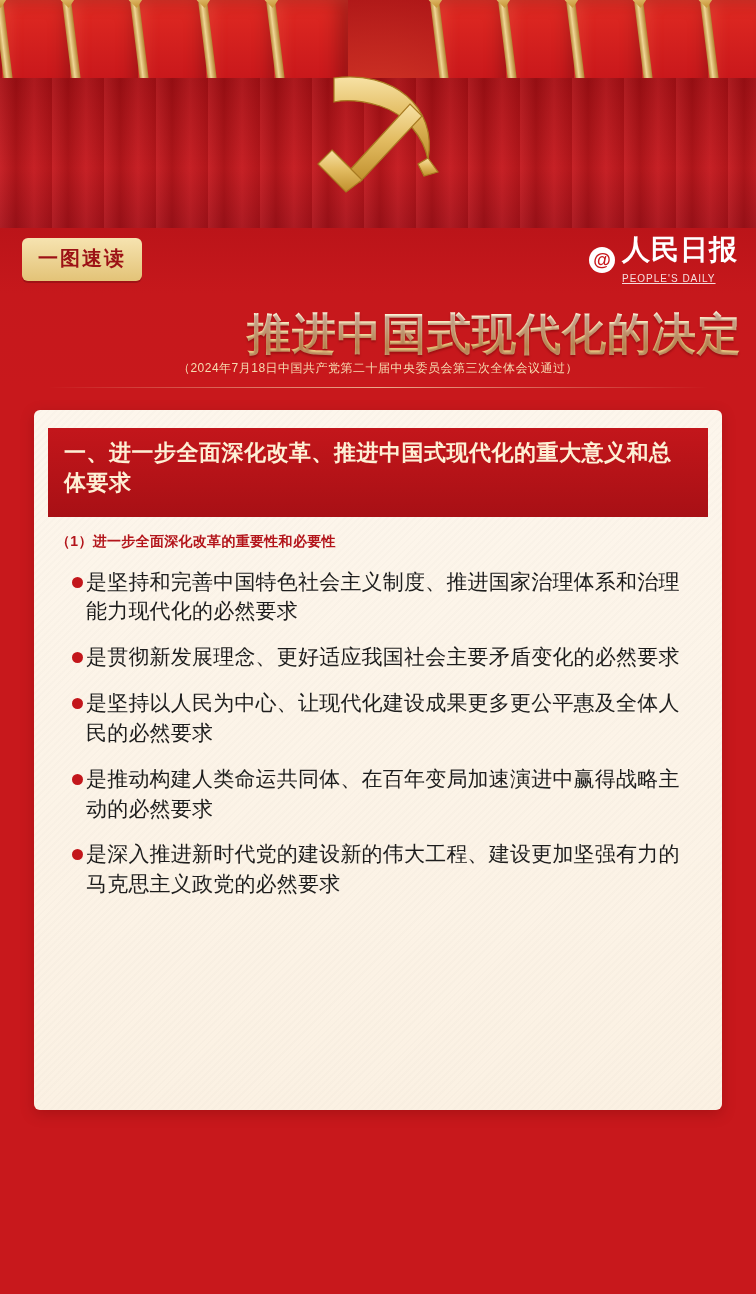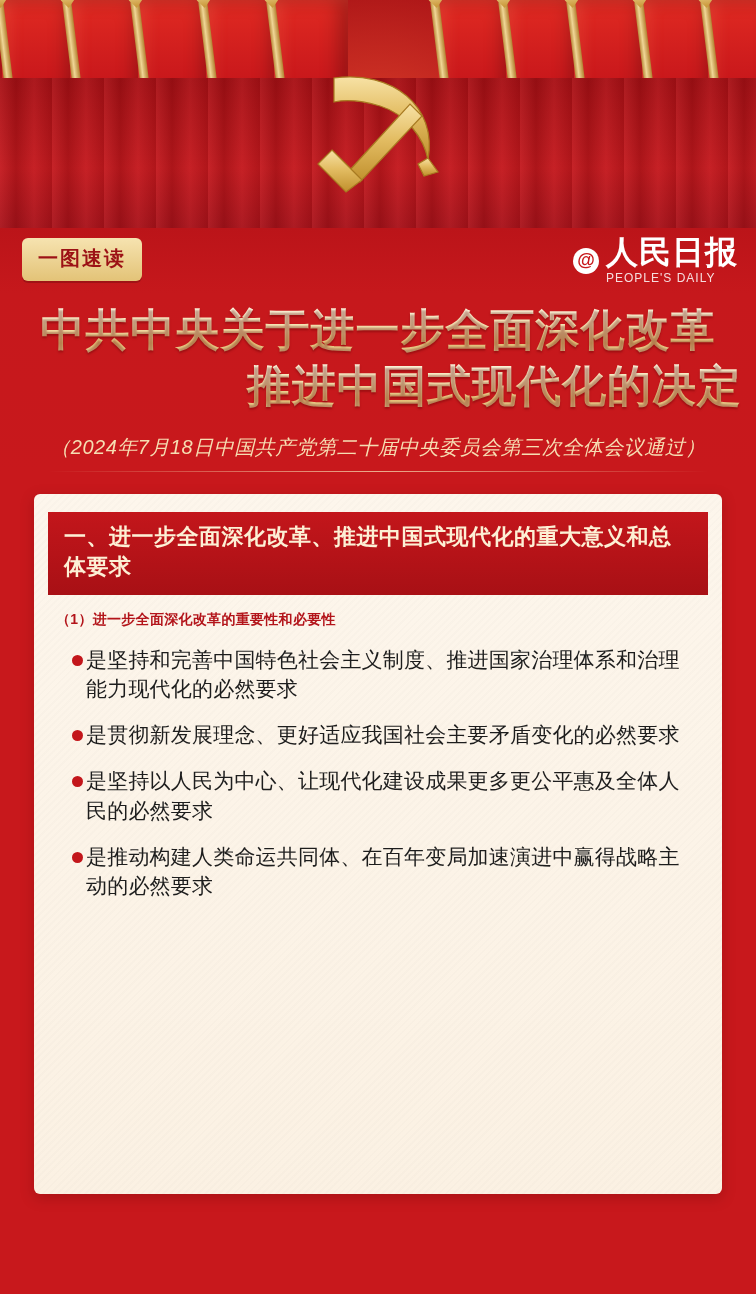--- a/index.html
+++ b/index.html
@@ -114,22 +114,22 @@
   }
   .brand .at {
     width: 26px; height: 26px;
     border-radius: 50%;
     background: #ffffff;
     color: #c8181c;
     font-size: 18px;
     font-weight: bold;
     display: flex; align-items: center; justify-content: center;
   }
-  .brand .bname { font-size: 32px; font-weight: bold; letter-spacing: 1px; line-height: 1; text-align: right; }
-  .brand .bsub { font-size: 12px; letter-spacing: 1px; opacity: 0.85; margin-top: 3px; }
+  .brand .bname { font-size: 28px; font-weight: bold; letter-spacing: 1px; line-height: 1; text-align: right; }
+  .brand .bsub { font-size: 10px; letter-spacing: 1px; opacity: 0.85; margin-top: 9px; text-decoration: underline; }
 
   
   .titlewrap {
     position: relative;
     padding: 10px 14px 0;
     text-align: center;
     background: linear-gradient(180deg, #c6181c 0%, #c8181c 100%);
   }
   .maintitle1, .maintitle2 {
     font-weight: bold;
@@ -137,25 +137,24 @@
     background: linear-gradient(180deg, #fffbe9 0%, #f8e6b4 40%, #e6c277 75%, #f5e2a9 100%);
     -webkit-background-clip: text;
     background-clip: text;
     color: transparent;
     text-shadow: 0 2px 2px rgba(90,0,0,0.35);
     line-height: 1.18;
   }
   .maintitle1 { font-size: 44px; }
   .maintitle2 { font-size: 44px; margin-top: 4px; text-align: right; }
   .subtitle {
-    margin: 22px auto 0;
+    margin: 0 auto 0;
     color: #f6ddb2;
-    font-size: 20px;
+    font-size: 12px;
     letter-spacing: 0.5px;
-    font-style: italic;
   }
   .divider {
     margin: 10px auto 0;
     width: 660px; height: 1px;
     background: linear-gradient(90deg, rgba(246,221,178,0) 0%, rgba(246,221,178,0.75) 50%, rgba(246,221,178,0) 100%);
   }
 
   
   .card {
     position: relative;
@@ -168,21 +167,21 @@
     min-height: 700px;
     box-shadow: 0 4px 14px rgba(80,0,0,0.25);
   }
   .section-head {
     margin: 4px 14px 0;
     background: linear-gradient(180deg, #c3161b, #a81015);
     color: #fdf0d5;
     font-size: 22px;
     font-weight: bold;
     line-height: 1.38;
-    padding: 10px 16px 12px;
+    padding: 10px 16px 18px;
     letter-spacing: 0.5px;
   }
   .sub-head {
     margin: 16px 22px 0;
     color: #b3141a;
     font-size: 14px;
     font-weight: bold;
     letter-spacing: 0.3px;
   }
   .bullets { margin: 8px 24px 0 38px; }
@@ -295,21 +294,20 @@
   <div class="brand">
     <span class="at">@</span>
     <span>
       <div class="bname">人民日报</div>
       <div class="bsub">PEOPLE'S DAILY</div>
     </span>
   </div>
 </div>
 
 <div class="titlewrap">
-  <div class="maintitle1">中共中央关于进一步全面深化改革</div>
   <div class="maintitle2">推进中国式现代化的决定</div>
   <div class="subtitle">（2024年7月18日中国共产党第二十届中央委员会第三次全体会议通过）</div>
   <div class="divider"></div>
 </div>
 
 <div class="card">
   <div class="section-head">一、进一步全面深化改革、推进中国式现代化的重大意义和总体要求</div>
   <div class="sub-head">（1）进一步全面深化改革的重要性和必要性</div>
   <div class="bullets" id="bullets">
       <div class="bullet">
@@ -321,14 +319,18 @@
         <span class="btext">是贯彻新发展理念、更好适应我国社会主要矛盾变化的必然要求</span>
       </div>
       <div class="bullet">
         <span class="dot"></span>
         <span class="btext">是坚持以人民为中心、让现代化建设成果更多更公平惠及全体人民的必然要求</span>
       </div>
       <div class="bullet">
         <span class="dot"></span>
         <span class="btext">是推动构建人类命运共同体、在百年变局加速演进中赢得战略主动的必然要求</span>
       </div>
+      <div class="bullet">
+        <span class="dot"></span>
+        <span class="btext">是深入推进新时代党的建设新的伟大工程、建设更加坚强有力的马克思主义政党的必然要求</span>
+      </div>
     </div>
 </div>
 
 </body></html>

